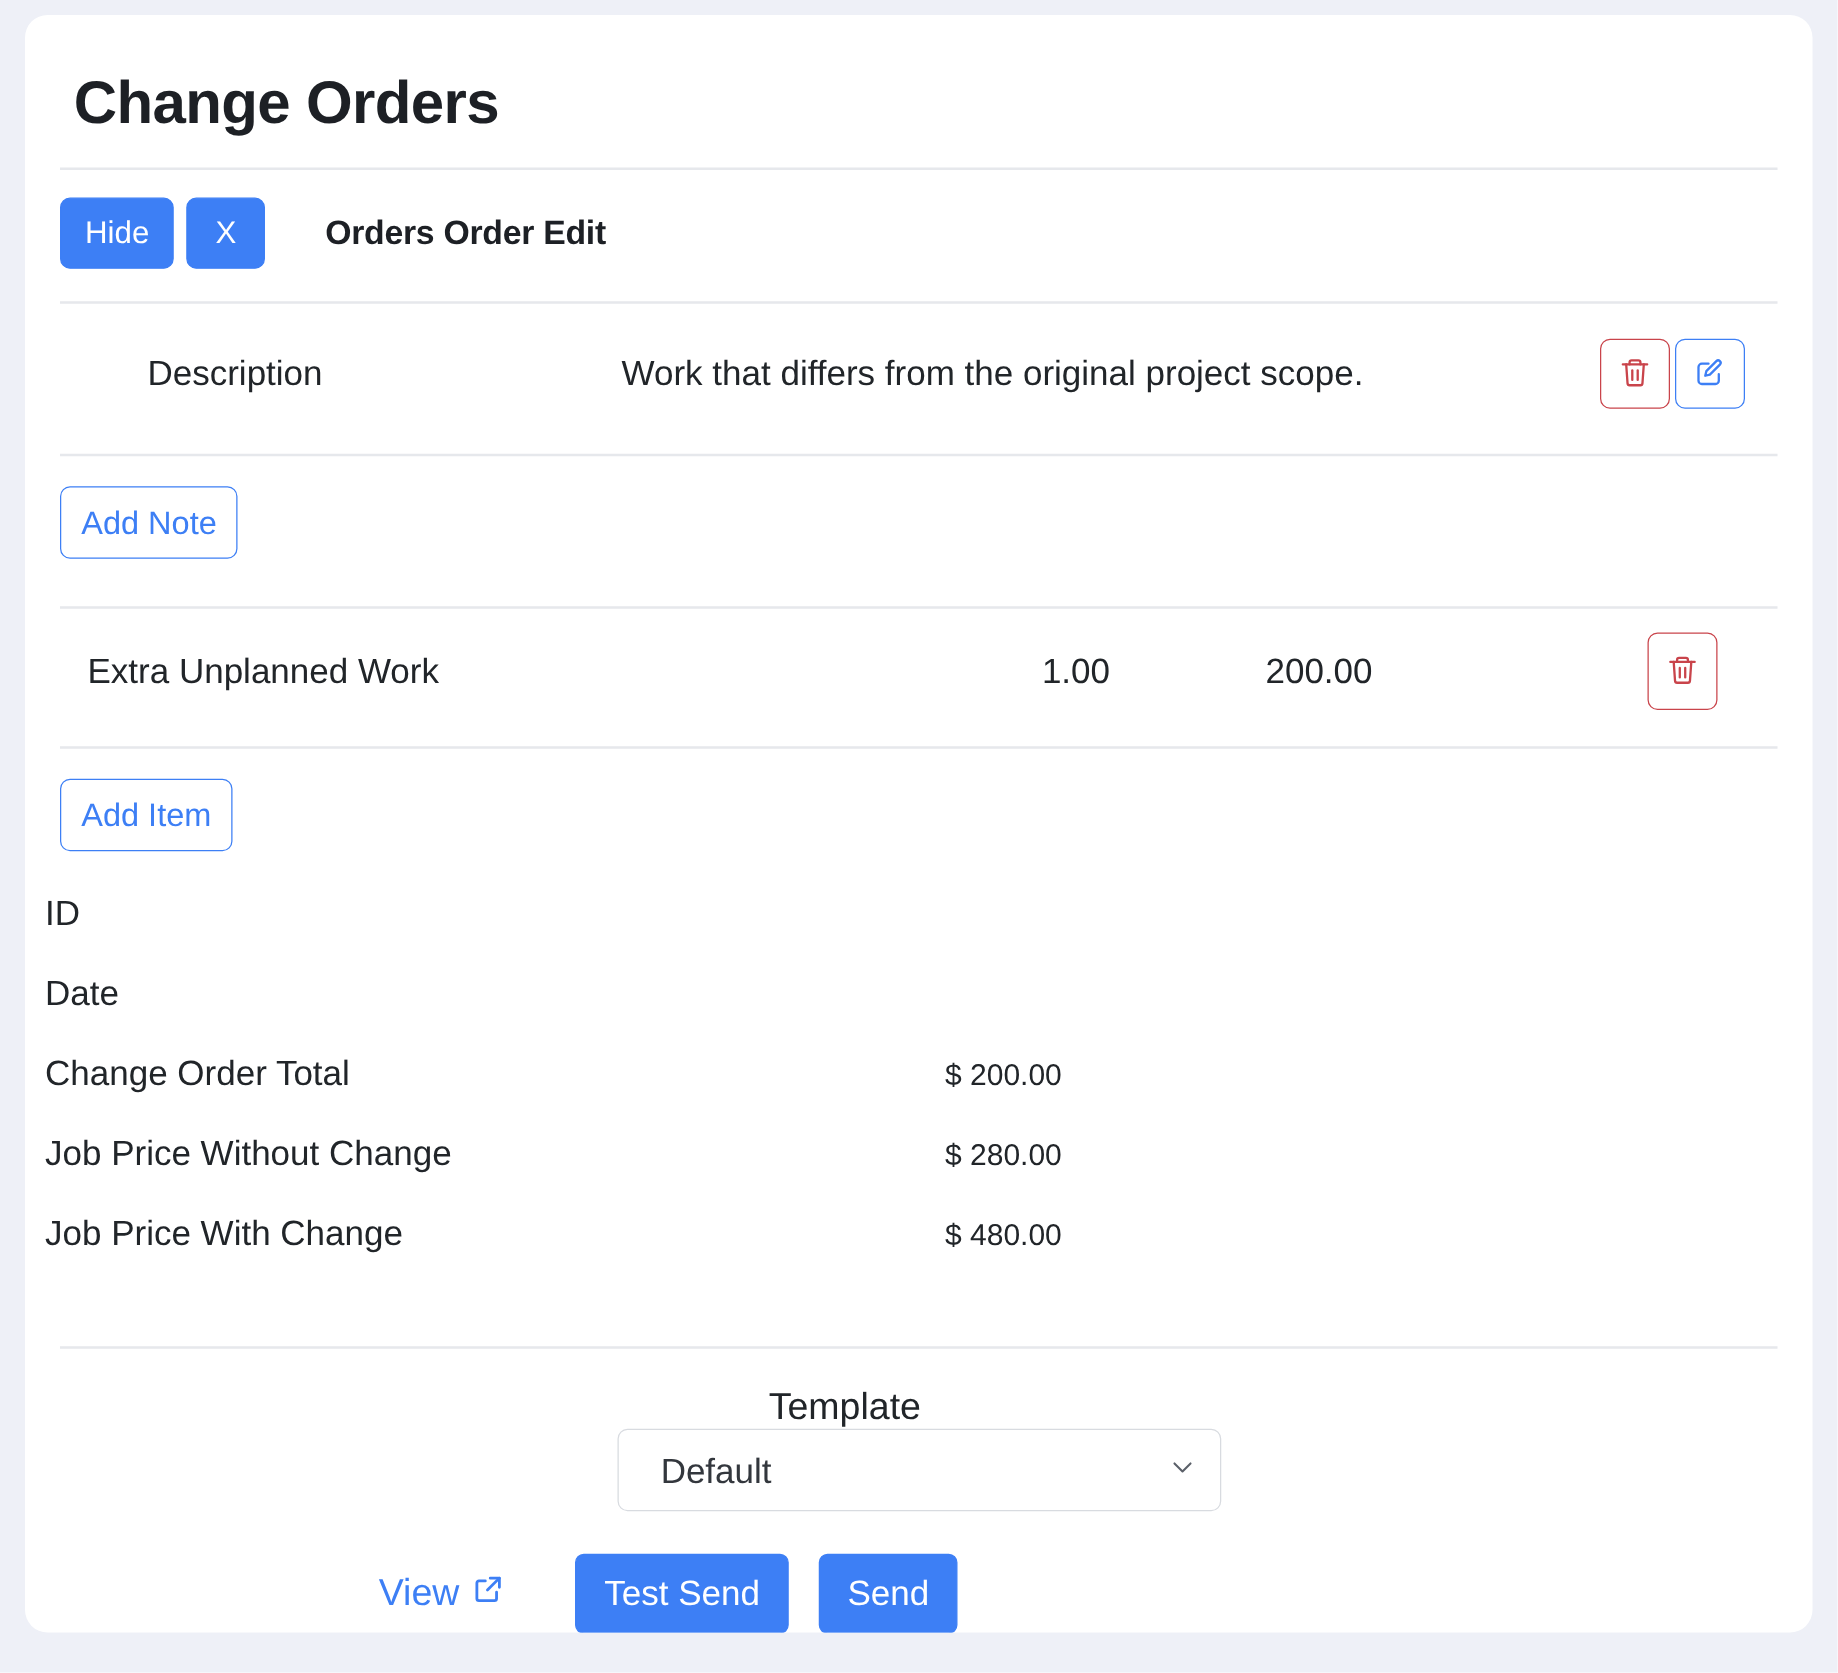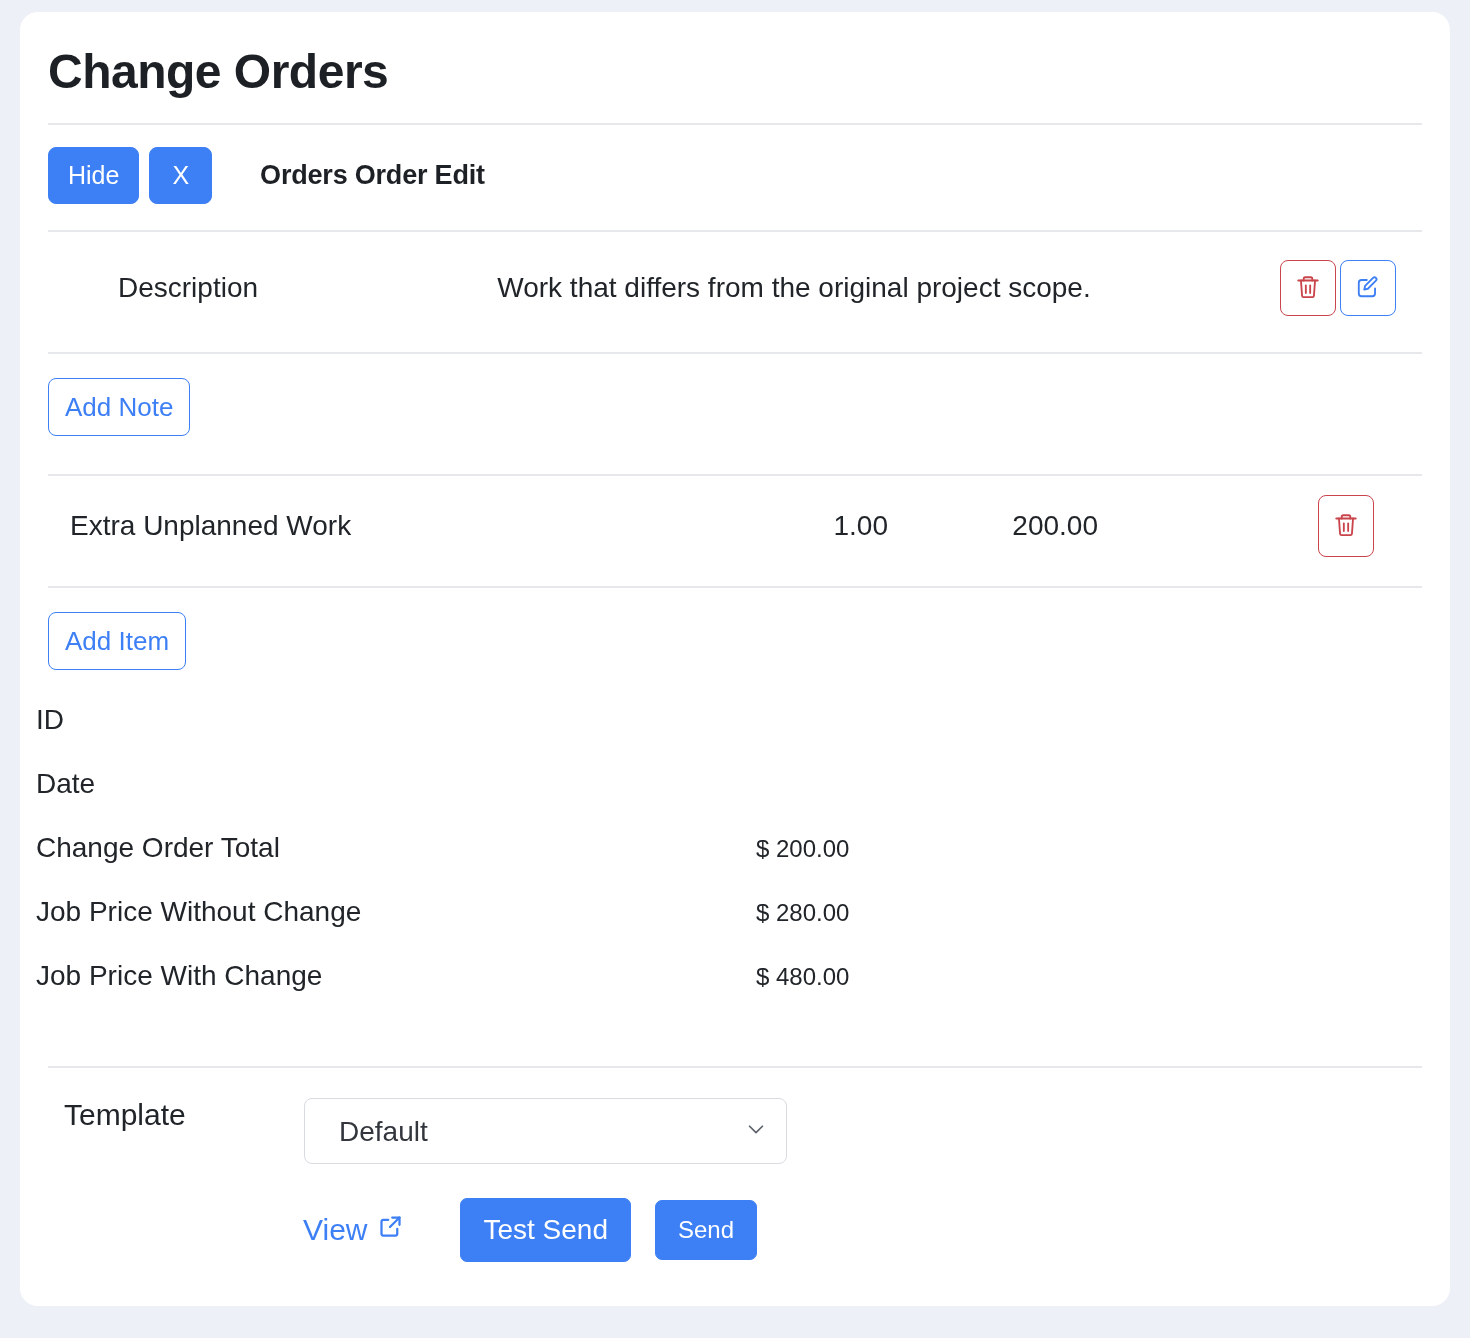--- a/index.html
+++ b/index.html
@@ -27,21 +27,21 @@
     border-radius: 18px;
     overflow: hidden;
   }
 
   
   #page-title {
     font-size: 48px;
     font-weight: bold;
     letter-spacing: -0.5px;
     color: #1d2025;
-    margin: 0;
+    margin: 11px;
     padding: 32px 0 0 28px;
     line-height: 1.15;
   }
 
   .divider {
     height: 2px;
     background: #e6e8ec;
     margin: 0 28px;
   }
   #div-title   { margin-top: 24px; }
@@ -187,21 +187,23 @@
   }
   .total-value {
     font-size: 24px;
     color: #212529;
     flex: none;
   }
 
   
   #template-zone {
     display: flex;
-    padding: 30px 28px 0 44px;
+    align-items: center;
+    padding: 30px 28px 0 28px;
+    flex-direction: column;
   }
   #template-label {
     font-size: 30px;
     color: #212529;
     width: 240px;
     flex: none;
   }
   .select-wrap {
     position: relative;
     width: 483px;
@@ -248,21 +250,21 @@
   }
   #btn-test-send {
     margin-left: 56px;
     padding: 17px 22px;
     font-size: 28px;
     border-radius: 7px;
   }
   #btn-send {
     margin-left: 24px;
     padding: 17px 22px;
-    font-size: 24px;
+    font-size: 28px;
     border-radius: 7px;
   }
 </style>
 </head>
 <body>
 
 <div id="card">
 
   <h1 id="page-title">Change Orders</h1>
 

